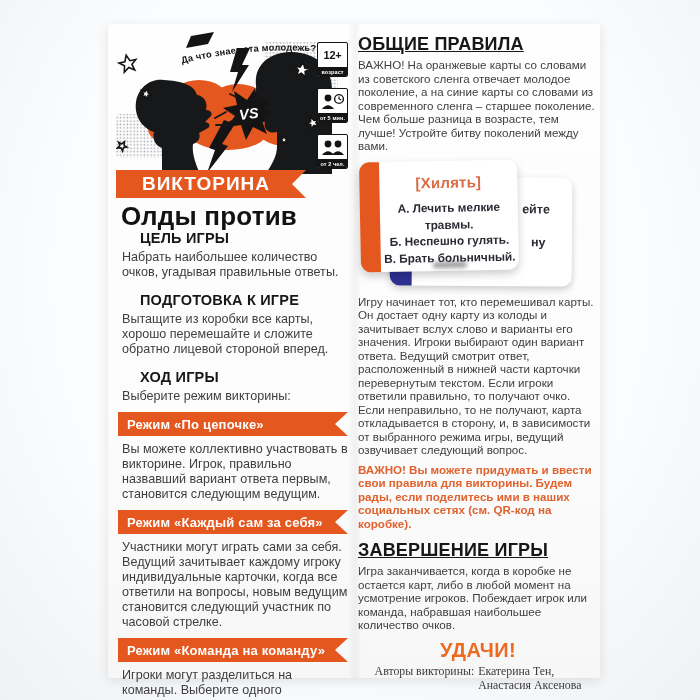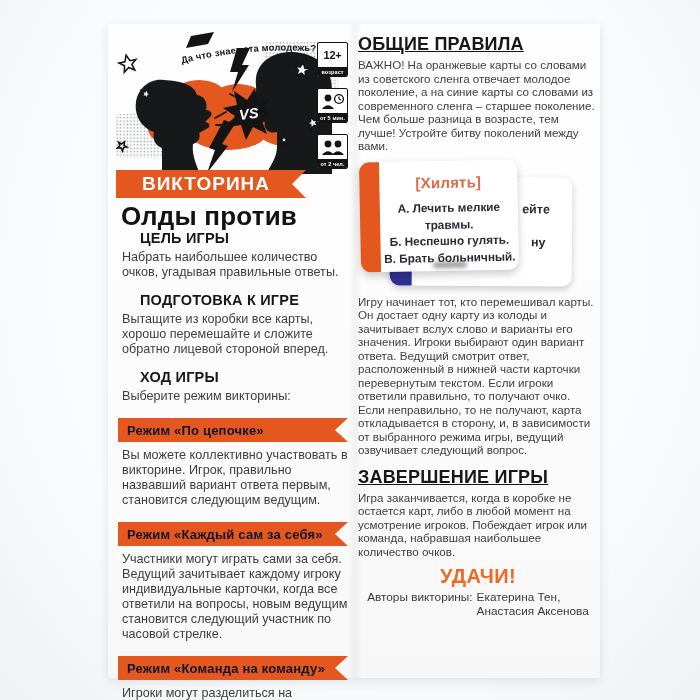--- a/index.html
+++ b/index.html
@@ -33,30 +33,30 @@
     color:#fff;font-size:19px;font-weight:800;letter-spacing:1px;padding-right:10px;box-sizing:border-box;
   }
   .main-title{position:absolute;left:13px;top:177px;font-size:26px;font-weight:800;color:#121212;letter-spacing:.2px;}
 
   
   .col-left{position:absolute;left:10px;top:206px;width:230px;}
   .col-right{position:absolute;left:250px;top:10px;width:240px;}
   h3.l{font-size:14.5px;font-weight:800;color:#171717;margin:12px 0 4px 22px;letter-spacing:.2px;}
   .col-left p{font-size:12.6px;line-height:15px;color:#3e3e40;margin:0 0 0 4px;}
   .mode-banner{
-    margin:14px 0 6px 0;height:24px;background:#e4571e;
+    margin:8px 0 6px 0;height:24px;background:#e4571e;
     clip-path:polygon(0 0,100% 0,calc(100% - 13px) 50%,100% 100%,0 100%);
-    display:flex;align-items:center;color:#0f172a;font-size:13px;font-weight:700;
+    display:flex;align-items:center;color:#ffffff;font-size:13px;font-weight:700;
     padding-left:9px;box-sizing:border-box;letter-spacing:.2px;
   }
   h3.r{font-size:18px;font-weight:800;color:#171717;margin:10px 0 3px 0;letter-spacing:.2px;text-decoration:underline;}
   .col-right p{font-size:11.6px;line-height:13.5px;color:#3e3e40;margin:0;}
   p.important{color:#e0622d;font-weight:700;margin-top:6px;}
   .good-luck{font-size:20px;font-weight:800;color:#ed6a21;text-align:center;margin:7px 0 2px;letter-spacing:.4px;}
-  .authors{display:flex;font-size:11.8px;color:#3a3a3c;gap:4px;justify-content:center;}
+  .authors{display:flex;font-size:11.8px;color:#3a3a3c;gap:4px;justify-content:center;font-family:Liberation Serif, serif;}
   .authors .names{text-align:left;line-height:14px;}
 
   
   .cards{position:relative;width:240px;height:130px;margin:7px 0 5px;}
   .card-back{
     position:absolute;left:32px;top:17px;width:182px;height:109px;background:#fff;border-radius:10px;
     box-shadow:0 3px 7px rgba(0,0,0,.20);transform:rotate(.4deg);
   }
   .frag{position:absolute;font-size:12.5px;font-weight:700;color:#2a2a33;}
   .frag-1{left:132px;top:9px;margin-top:16px;}
@@ -213,20 +213,21 @@
             <div>А. Лечить мелкие травмы.</div>
             <div>Б. Неспешно гулять.</div>
             <div>В. Брать больничный.</div>
           </div>
         </div>
         <div class="answer-smudge"></div>
       </div>
     </div>
 
     <p>Игру начинает тот, кто перемешивал карты. Он достает одну карту из колоды и зачитывает вслух слово и варианты его значения. Игроки выбирают один вариант ответа. Ведущий смотрит ответ, расположенный в нижней части карточки перевернутым текстом. Если игроки ответили правильно, то получают очко. Если неправильно, то не получают, карта откладывается в сторону, и, в зависимости от выбранного режима игры, ведущий озвучивает следующий вопрос.</p>
+    <p class="important">ВАЖНО! Вы можете придумать и ввести свои правила для викторины. Будем рады, если поделитесь ими в наших социальных сетях (см. QR-код на коробке).</p>
 
     <h3 class="r">ЗАВЕРШЕНИЕ ИГРЫ</h3>
     <p>Игра заканчивается, когда в коробке не остается карт, либо в любой момент на усмотрение игроков. Побеждает игрок или команда, набравшая наибольшее количество очков.</p>
 
     <div class="good-luck">УДАЧИ!</div>
     <div class="authors">
       <span>Авторы викторины:</span>
       <span class="names"><span>Екатерина Тен,</span><br>
       <span>Анастасия Аксенова</span></span>
     </div>

